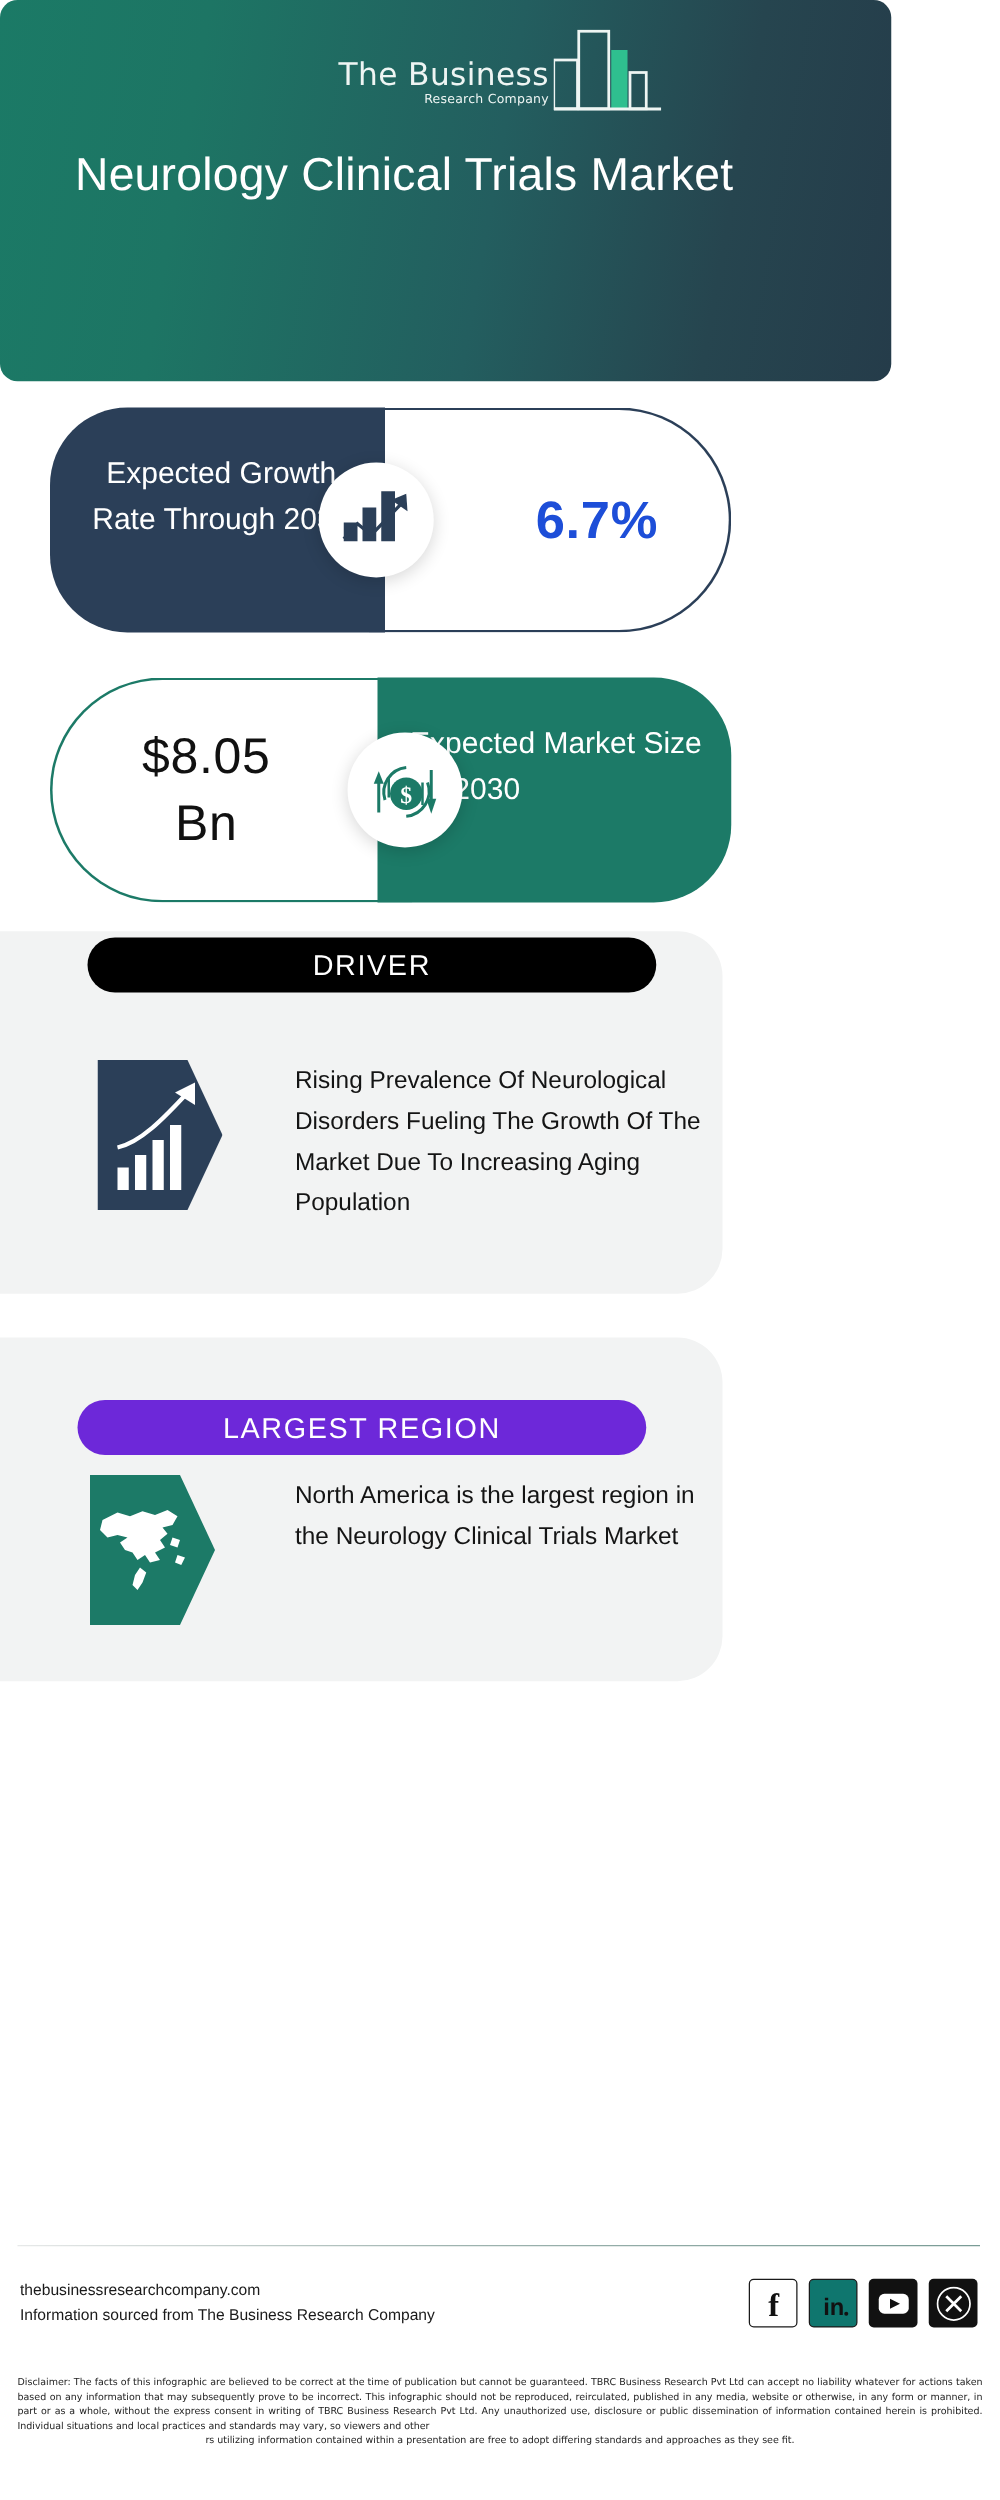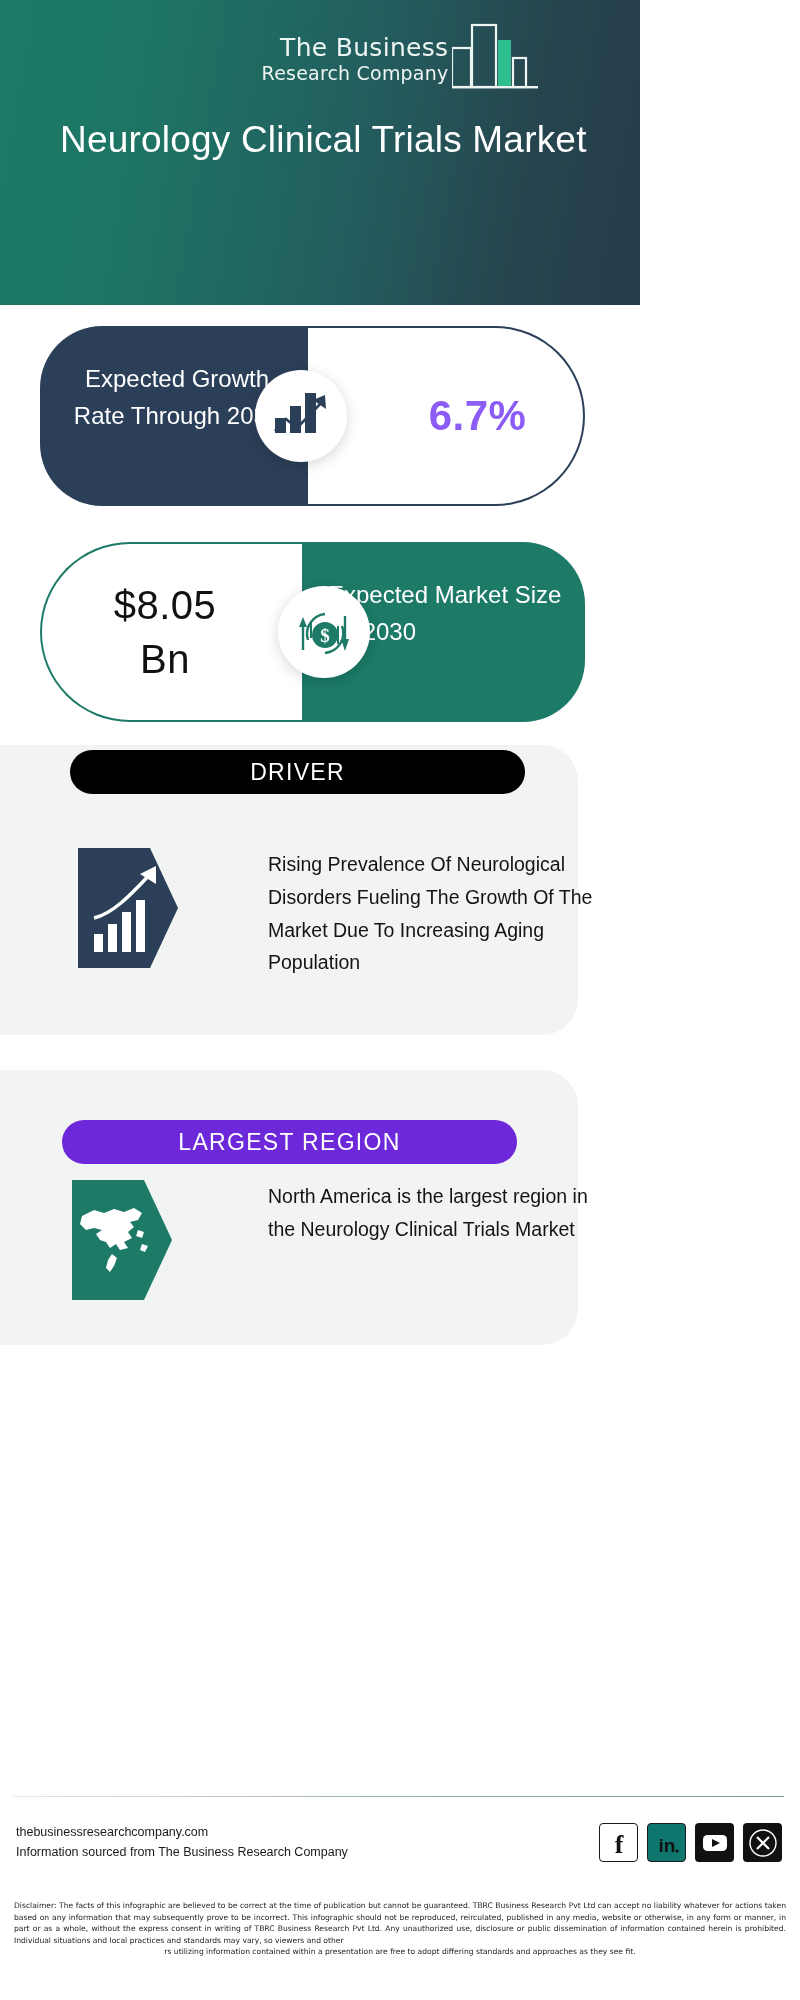--- a/index.html
+++ b/index.html
@@ -5,34 +5,35 @@
   * { margin:0; padding:0; box-sizing:border-box; }
   html,body { width:800px; }
   body {
     width:800px; height:2000px;
     font-family:"Liberation Sans", sans-serif;
     background:#ffffff; position:relative; overflow:hidden;
   }
 
   
   .header {
-    position:absolute; left:0; top:0; width:640px; height:305px;
+    position:absolute; left:0; top:0; width:713px; height:305px;
     background:linear-gradient(100deg, #1b7a66 0%, #1d7564 22%, #235e5f 55%, #26454f 80%, #253c4a 100%);
+    border-radius:14px;
   }
   .logo-wrap {
     position:absolute; left:0; top:22px; width:800px;
     display:flex; align-items:flex-end; justify-content:center; gap:0px;
   }
   .logo-text { display:flex; flex-direction:column; align-items:flex-end; padding-bottom:4px; }
   .logo-line1 {
     font-size:25px; color:#eef5f3; letter-spacing:0.3px; line-height:1.05;
     font-family:"DejaVu Sans", sans-serif; font-weight:400;
   }
   .logo-line2 {
-    font-size:19px; color:#eef5f3; letter-spacing:0.2px; line-height:1.3;
+    font-size:10px; color:#eef5f3; letter-spacing:0.2px; line-height:1.3;
     font-family:"DejaVu Sans", sans-serif; font-weight:400;text-align:right;
   }
   .logo-mark { position:relative; width:86px; height:68px; margin-left:4px; }
   .page-title {
     position:absolute; left:60px; top:116px; width:680px;
     text-align:left; color:#ffffff;
     font-size:37px; line-height:1.32; font-weight:400; letter-spacing:0.2px;
   }
 
   
@@ -46,21 +47,21 @@
     position:absolute; left:0; top:0; width:268px; height:180px;
     background:#2b3f58; border-radius:62px 0 0 62px;
   }
   .stat1-left-label {
     position:absolute; left:22px; top:34px; width:230px;
     color:#ffffff; font-size:24px; line-height:1.55; text-align:center;
   }
   .stat1-value {
     position:absolute; left:330px; top:0; width:215px; height:180px;
     display:flex; align-items:center; justify-content:center;
-    color:#8b5cf6; font-size:42px; font-weight:bold; letter-spacing:0.5px;
+    color:#1d4ed8; font-size:42px; font-weight:bold; letter-spacing:0.5px;
   }
   .icon-bubble {
     position:absolute; width:92px; height:92px; border-radius:50%;
     background:#ffffff; box-shadow:0 3px 14px rgba(0,0,0,0.16);
     display:flex; align-items:center; justify-content:center; z-index:5;
   }
   .bubble1 { left:215px; top:44px; }
 
   
   .stat2 { position:absolute; left:40px; top:542px; width:545px; height:180px; }
@@ -100,21 +101,21 @@
   .pill-driver { left:70px; top:750px; width:455px; background:#000000; }
   .pill-region { left:62px; top:1120px; width:455px; background:#6d28d9; }
 
   .arrow-icon {
     position:absolute; width:100px; height:120px;
     display:flex; align-items:center; justify-content:center;
   }
   .arrow-driver { left:78px; top:848px; }
   .arrow-region { left:72px; top:1180px; }
 
-  .panel-text { position:absolute; font-size:19.5px; line-height:1.68; color:#141414;margin-left:32px; }
+  .panel-text { position:absolute; font-size:19.5px; line-height:1.68; color:#141414; }
   .text-driver { left:236px; top:848px; width:330px; }
   .text-region { left:236px; top:1180px; width:320px; }
 
   
   .footer-rule {
     position:absolute; left:14px; top:1796px; width:770px; height:1px;
     background:linear-gradient(90deg,#e7e9e9 0%,#9fb4b0 45%,#7a9c96 100%);
   }
   .footer-attr { position:absolute; left:16px; top:1822px; font-size:12.5px; color:#1a1a1a; line-height:1.62; }
   .social-row { position:absolute; right:18px; top:1823px; display:flex; gap:9px; align-items:center; }

